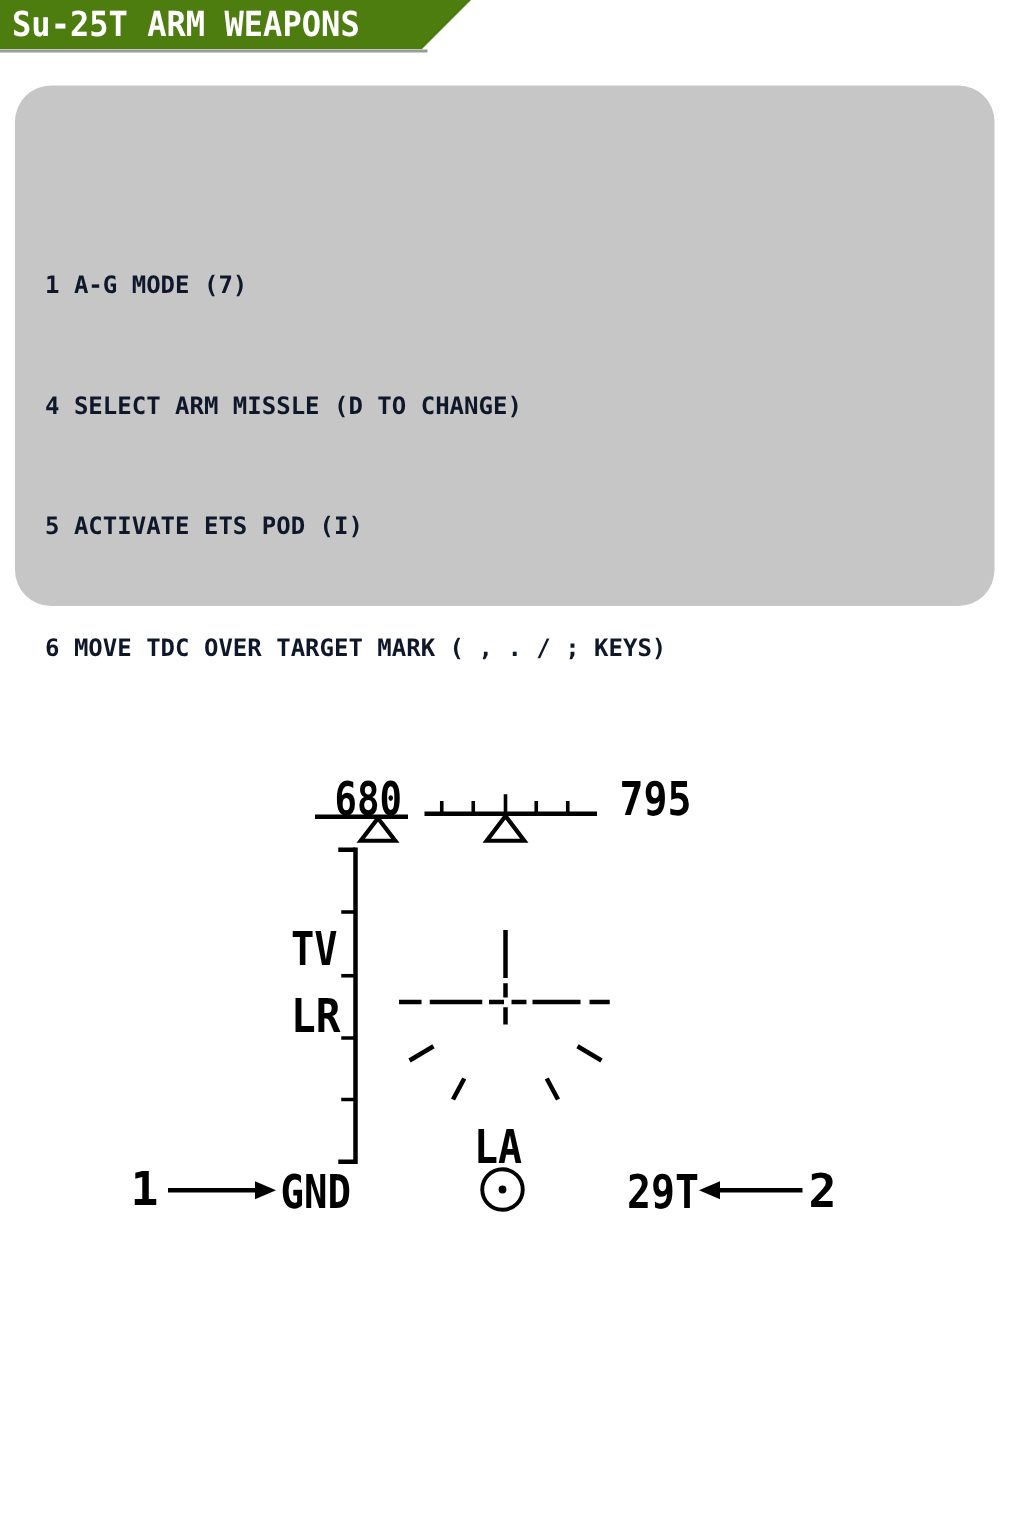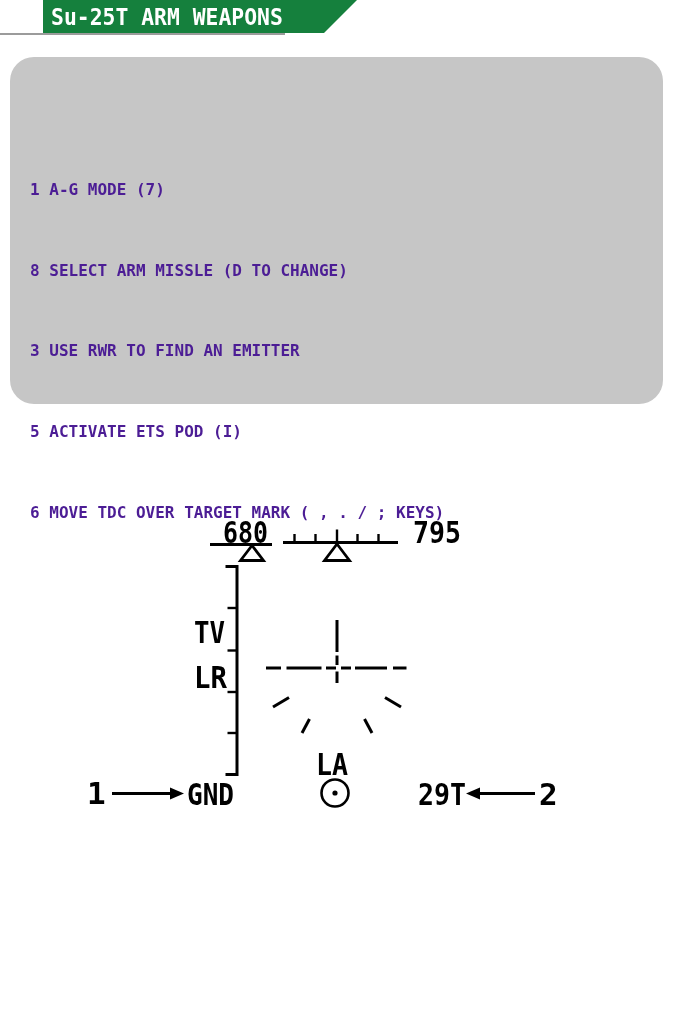--- a/index.html
+++ b/index.html
@@ -2,37 +2,36 @@
 <html><head>
 <meta charset="utf-8">
 <style>
   html,body{margin:0;padding:0;background:#fff;}
   #page{
     position:relative;width:683px;height:1024px;background:#fff;
     overflow:hidden;font-family:"DejaVu Sans Mono",monospace;
   }
   
   .banner{
-    position:absolute;top:0;left:0;width:330px;height:33px;background:#15803d;
+    position:absolute;top:0;left:0;width:330px;height:33px;background:#4d7c0f;
     clip-path:polygon(0 0,314px 0,281px 33px,0 33px);
-    margin-left:43px;
   }
   .banner-text{
     position:absolute;left:8px;top:1px;line-height:33px;color:#fff;
     font-weight:bold;font-size:23px;white-space:pre;
     display:inline-block;transform:scaleX(0.93);transform-origin:0 50%;
   }
   .banner-shadow{position:absolute;top:33px;left:0;width:285px;height:2px;background:#9b9b9b;}
   
   .panel{
     position:absolute;left:10px;top:57px;width:653px;height:347px;
     background:#c6c6c6;border-radius:24px;
   }
   .panel-text{
-    position:absolute;left:20px;top:66px;color:#4c1d95;
+    position:absolute;left:20px;top:66px;color:#0f172a;
     font-weight:bold;font-size:16px;line-height:26.9px;white-space:pre;
   }
   
   .hud{position:absolute;left:80px;top:490px;width:490px;height:335px;}
   .hud text{
     font-family:"DejaVu Sans Mono",monospace;font-weight:bold;
     font-size:31px;fill:#000;
   }
   .hud .stroke{stroke:#000;fill:none;}
 </style>
@@ -42,22 +41,21 @@
 <div id="page">
 
   <header class="banner">
     <span class="banner-text">Su-25T ARM WEAPONS</span>
   </header>
   <div class="banner-shadow"></div>
 
   <section class="panel">
     <div class="panel-text">
       <div class="iline">1 A-G MODE (7)</div>
-      <div class="iline">8 SELECT ARM MISSLE (D TO CHANGE)</div>
-      <div class="iline">3 USE RWR TO FIND AN EMITTER</div>
+      <div class="iline">4 SELECT ARM MISSLE (D TO CHANGE)</div>
       <div class="iline">5 ACTIVATE ETS POD (I)</div>
       <div class="iline">6 MOVE TDC OVER TARGET MARK ( , . / ; KEYS)</div>
     </div>
   </section>
 
   <svg class="hud" viewBox="0 0 490 335" xmlns="http://www.w3.org/2000/svg">
 
     <g>
       <text x="143" y="53" textLength="45" lengthAdjust="spacingAndGlyphs">680</text>
       <line class="stroke" x1="130" y1="54.5" x2="192" y2="54.5" stroke-width="3"></line>

